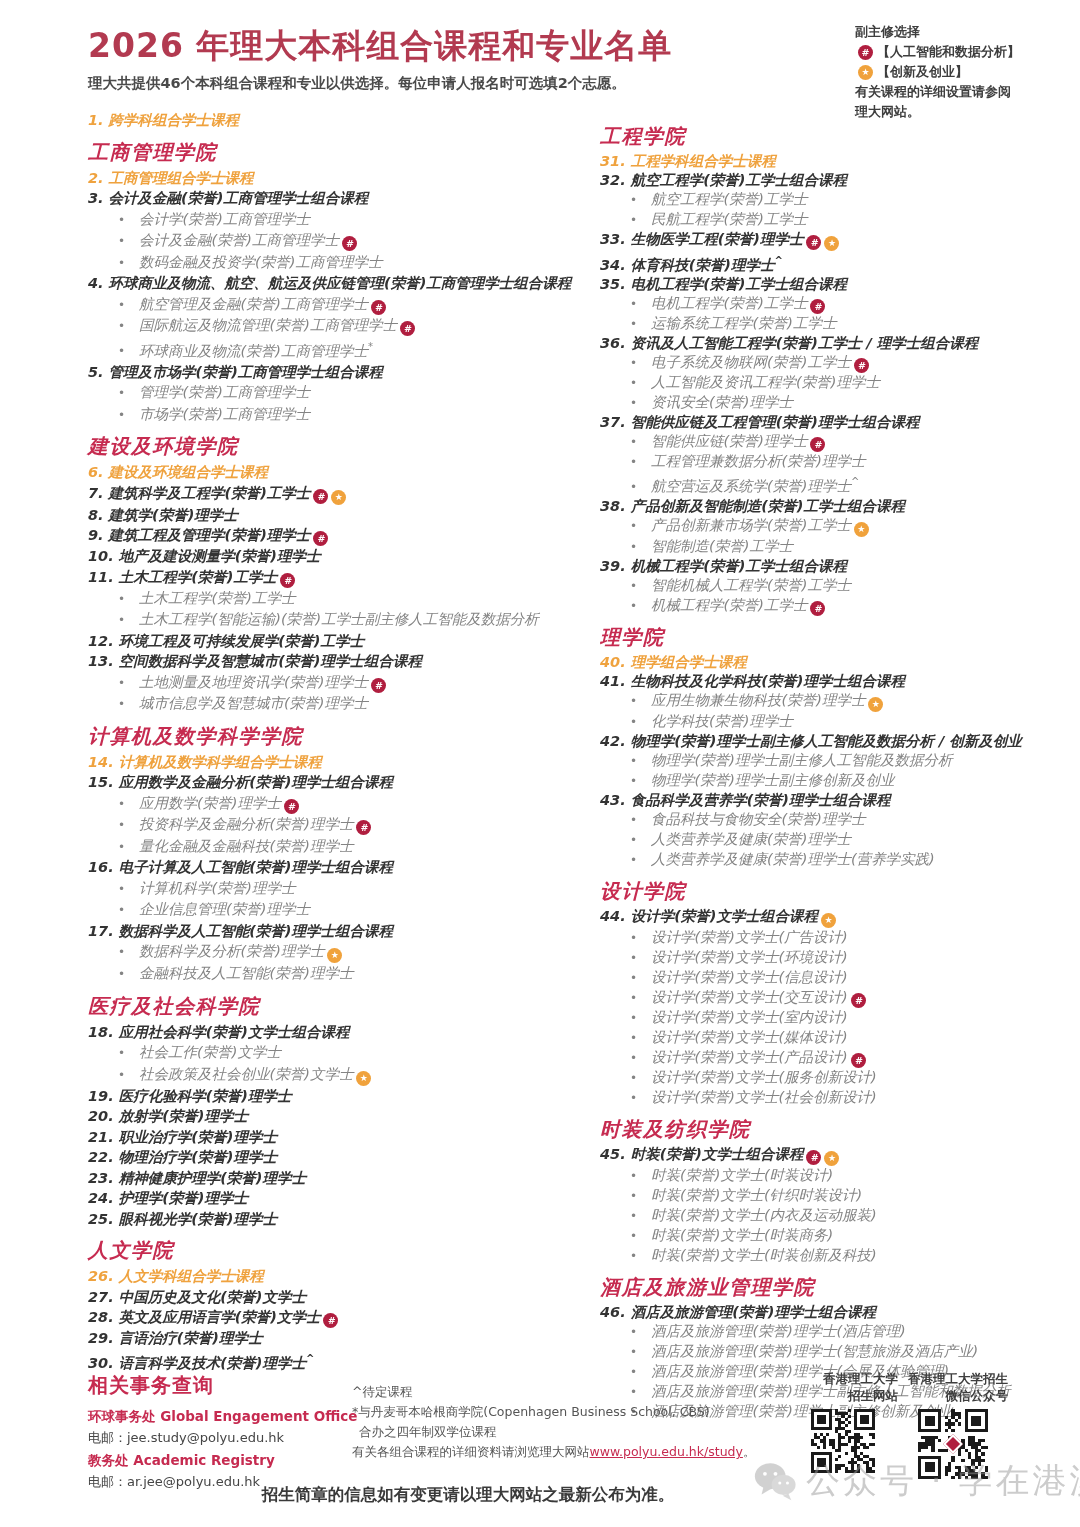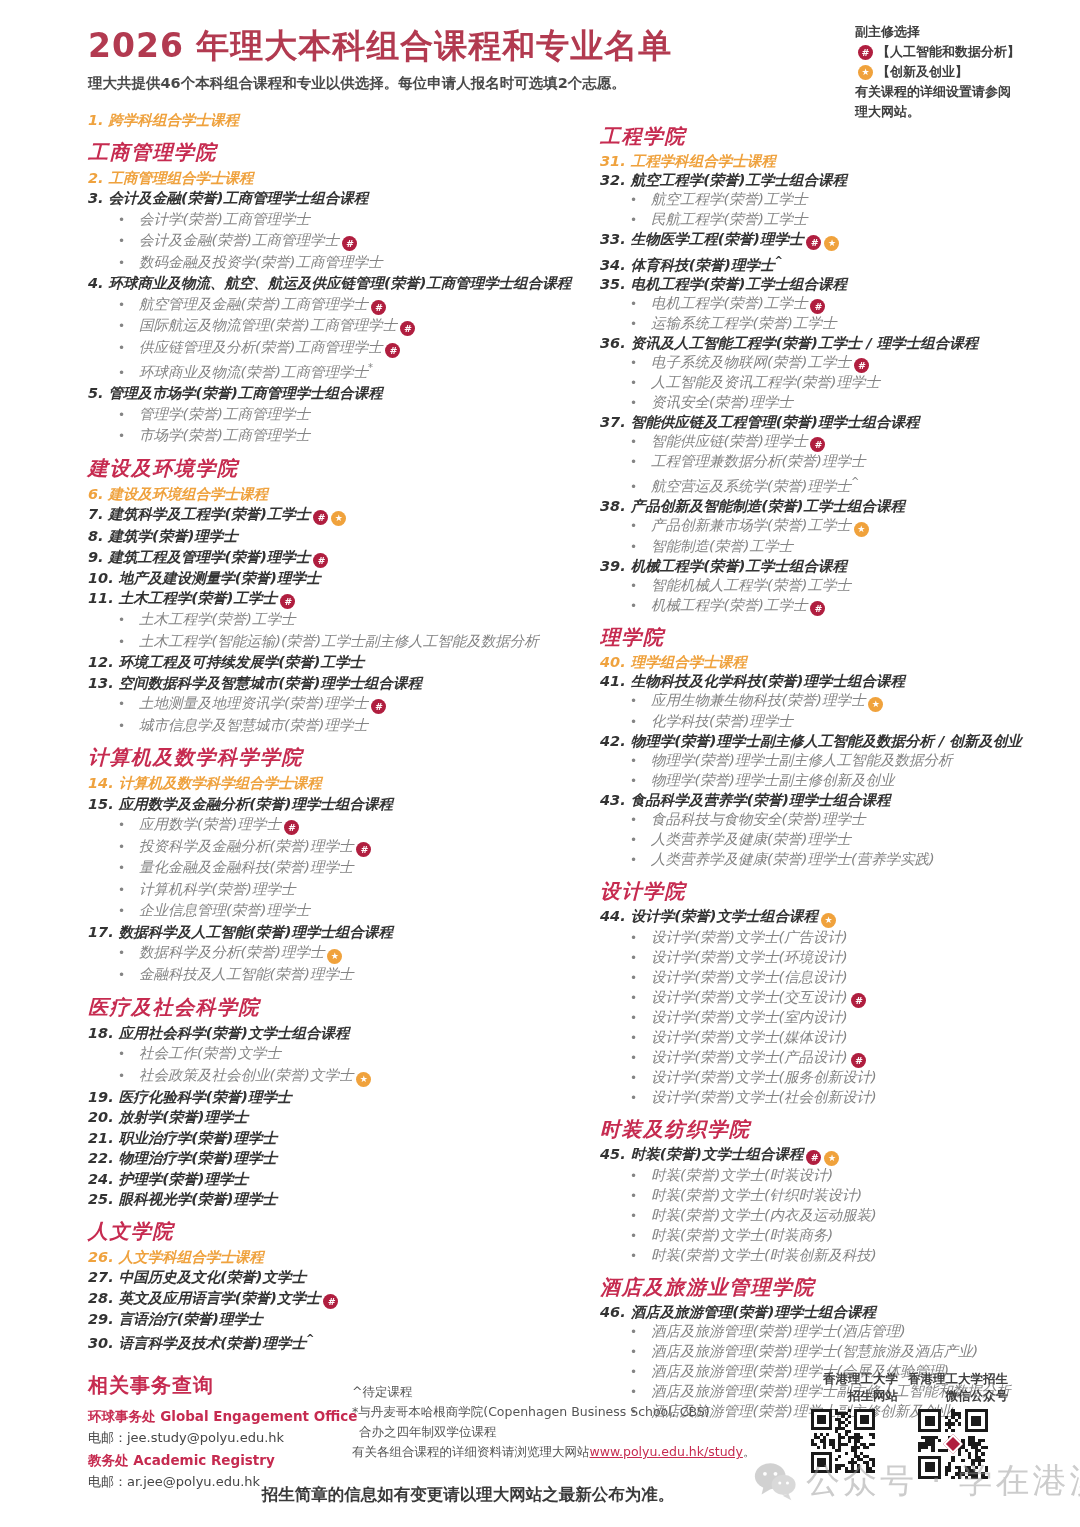--- a/index.html
+++ b/index.html
@@ -84,21 +84,20 @@
       <div class="blk orange"><span class="num">1.</span><span>跨学科组合学士课程</span></div>
       <div class="blk college">工商管理学院</div>
       <div class="blk orange"><span class="num">2.</span><span>工商管理组合学士课程</span></div>
       <div class="blk course"><span class="num">3.</span><span>会计及金融(荣誉)工商管理学士组合课程</span></div>
       <div class="blk sub"><span class="bullet">•</span><span>会计学(荣誉)工商管理学士</span></div>
       <div class="blk sub"><span class="bullet">•</span><span>会计及金融(荣誉)工商管理学士</span><span class="badge hash">#</span></div>
       <div class="blk sub"><span class="bullet">•</span><span>数码金融及投资学(荣誉)工商管理学士</span></div>
       <div class="blk course"><span class="num">4.</span><span>环球商业及物流、航空、航运及供应链管理(荣誉)工商管理学士组合课程</span></div>
       <div class="blk sub"><span class="bullet">•</span><span>航空管理及金融(荣誉)工商管理学士</span><span class="badge hash">#</span></div>
       <div class="blk sub"><span class="bullet">•</span><span>国际航运及物流管理(荣誉)工商管理学士</span><span class="badge hash">#</span></div>
-      <div class="blk sub"><span class="bullet">•</span><span>供应链管理及分析(荣誉)工商管理学士</span><span class="badge hash">#</span></div>
       <div class="blk sub"><span class="bullet">•</span><span>环球商业及物流(荣誉)工商管理学士</span><sup>*</sup></div>
       <div class="blk course"><span class="num">5.</span><span>管理及市场学(荣誉)工商管理学士组合课程</span></div>
       <div class="blk sub"><span class="bullet">•</span><span>管理学(荣誉)工商管理学士</span></div>
       <div class="blk sub"><span class="bullet">•</span><span>市场学(荣誉)工商管理学士</span></div>
       <div class="blk college">建设及环境学院</div>
       <div class="blk orange"><span class="num">6.</span><span>建设及环境组合学士课程</span></div>
       <div class="blk course"><span class="num">7.</span><span>建筑科学及工程学(荣誉)工学士</span><span class="badge hash">#</span><span class="badge star">★</span></div>
       <div class="blk course"><span class="num">8.</span><span>建筑学(荣誉)理学士</span></div>
       <div class="blk course"><span class="num">9.</span><span>建筑工程及管理学(荣誉)理学士</span><span class="badge hash">#</span></div>
       <div class="blk course"><span class="num">10.</span><span>地产及建设测量学(荣誉)理学士</span></div>
@@ -108,33 +107,35 @@
       <div class="blk course"><span class="num">12.</span><span>环境工程及可持续发展学(荣誉)工学士</span></div>
       <div class="blk course"><span class="num">13.</span><span>空间数据科学及智慧城市(荣誉)理学士组合课程</span></div>
       <div class="blk sub"><span class="bullet">•</span><span>土地测量及地理资讯学(荣誉)理学士</span><span class="badge hash">#</span></div>
       <div class="blk sub"><span class="bullet">•</span><span>城市信息学及智慧城市(荣誉)理学士</span></div>
       <div class="blk college">计算机及数学科学学院</div>
       <div class="blk orange"><span class="num">14.</span><span>计算机及数学科学组合学士课程</span></div>
       <div class="blk course"><span class="num">15.</span><span>应用数学及金融分析(荣誉)理学士组合课程</span></div>
       <div class="blk sub"><span class="bullet">•</span><span>应用数学(荣誉)理学士</span><span class="badge hash">#</span></div>
       <div class="blk sub"><span class="bullet">•</span><span>投资科学及金融分析(荣誉)理学士</span><span class="badge hash">#</span></div>
       <div class="blk sub"><span class="bullet">•</span><span>量化金融及金融科技(荣誉)理学士</span></div>
+      <div class="blk course"><span class="num">16.</span><span>电子计算及人工智能(荣誉)理学士组合课程</span></div>
       <div class="blk sub"><span class="bullet">•</span><span>计算机科学(荣誉)理学士</span></div>
       <div class="blk sub"><span class="bullet">•</span><span>企业信息管理(荣誉)理学士</span></div>
       <div class="blk course"><span class="num">17.</span><span>数据科学及人工智能(荣誉)理学士组合课程</span></div>
       <div class="blk sub"><span class="bullet">•</span><span>数据科学及分析(荣誉)理学士</span><span class="badge star">★</span></div>
       <div class="blk sub"><span class="bullet">•</span><span>金融科技及人工智能(荣誉)理学士</span></div>
       <div class="blk college">医疗及社会科学院</div>
       <div class="blk course"><span class="num">18.</span><span>应用社会科学(荣誉)文学士组合课程</span></div>
       <div class="blk sub"><span class="bullet">•</span><span>社会工作(荣誉)文学士</span></div>
       <div class="blk sub"><span class="bullet">•</span><span>社会政策及社会创业(荣誉)文学士</span><span class="badge star">★</span></div>
       <div class="blk course"><span class="num">19.</span><span>医疗化验科学(荣誉)理学士</span></div>
       <div class="blk course"><span class="num">20.</span><span>放射学(荣誉)理学士</span></div>
       <div class="blk course"><span class="num">21.</span><span>职业治疗学(荣誉)理学士</span></div>
       <div class="blk course"><span class="num">22.</span><span>物理治疗学(荣誉)理学士</span></div>
+      <div class="blk course"><span class="num">23.</span><span>精神健康护理学(荣誉)理学士</span></div>
       <div class="blk course"><span class="num">24.</span><span>护理学(荣誉)理学士</span></div>
       <div class="blk course"><span class="num">25.</span><span>眼科视光学(荣誉)理学士</span></div>
       <div class="blk college">人文学院</div>
       <div class="blk orange"><span class="num">26.</span><span>人文学科组合学士课程</span></div>
       <div class="blk course"><span class="num">27.</span><span>中国历史及文化(荣誉)文学士</span></div>
       <div class="blk course"><span class="num">28.</span><span>英文及应用语言学(荣誉)文学士</span><span class="badge hash">#</span></div>
       <div class="blk course"><span class="num">29.</span><span>言语治疗(荣誉)理学士</span></div>
       <div class="blk course"><span class="num">30.</span><span>语言科学及技术(荣誉)理学士</span><sup>^</sup></div>
     </div>
   <div class="col col-right" id="col-right">

